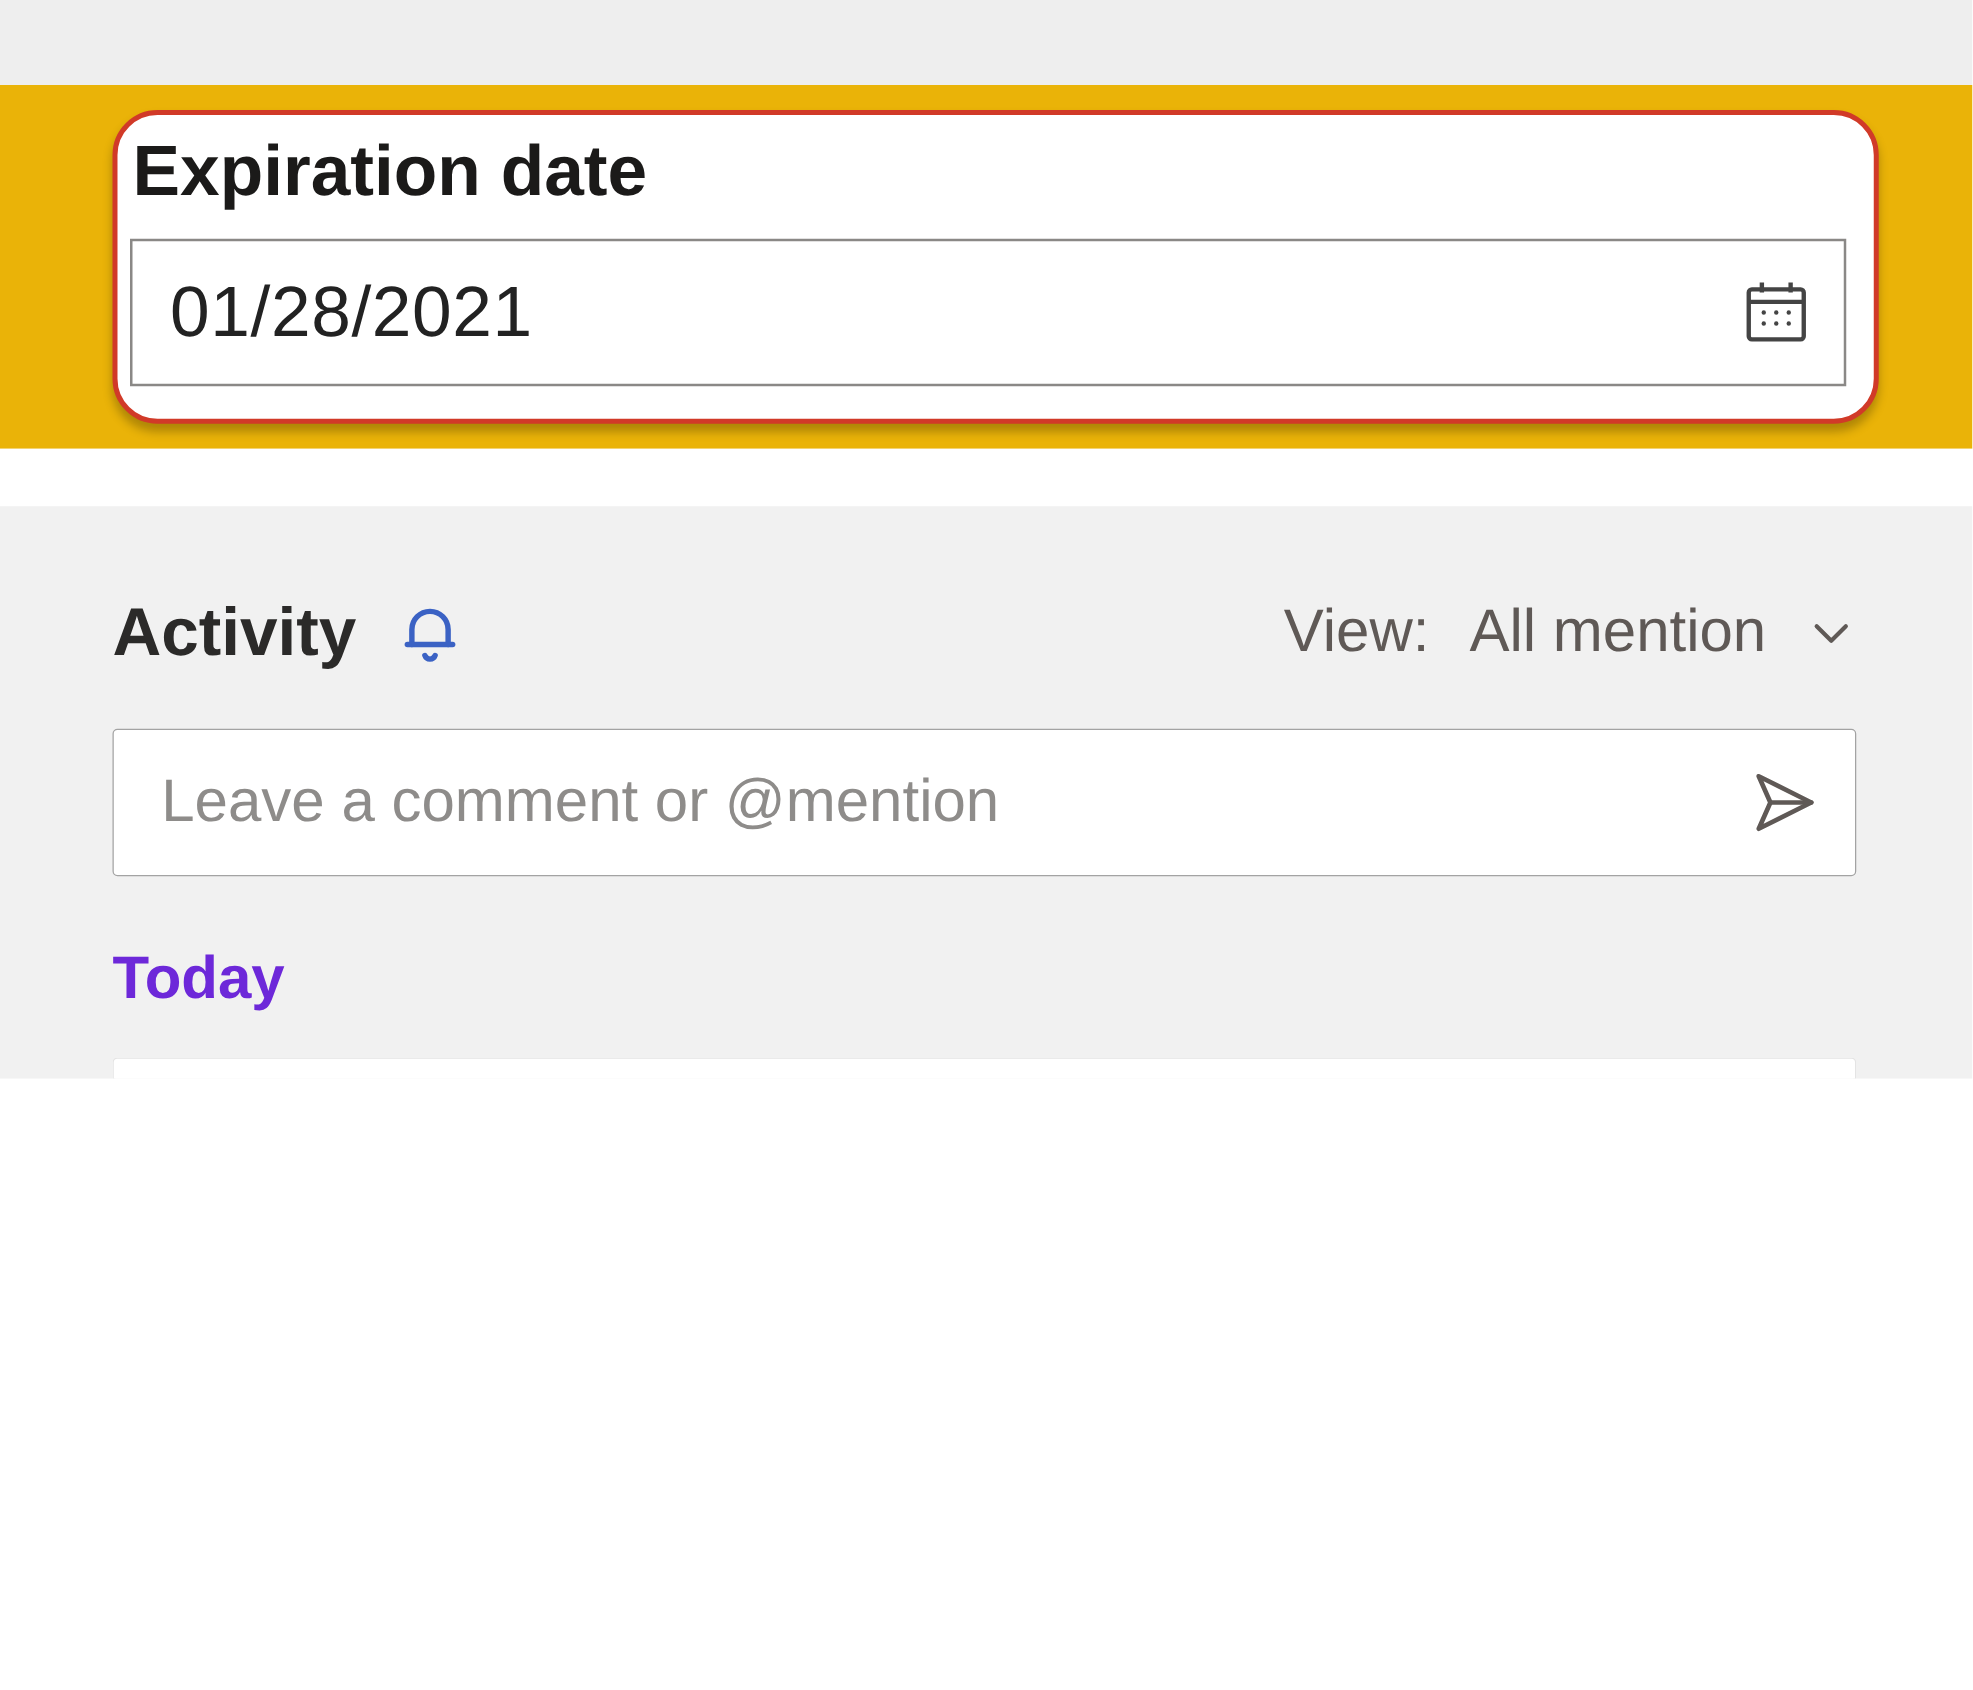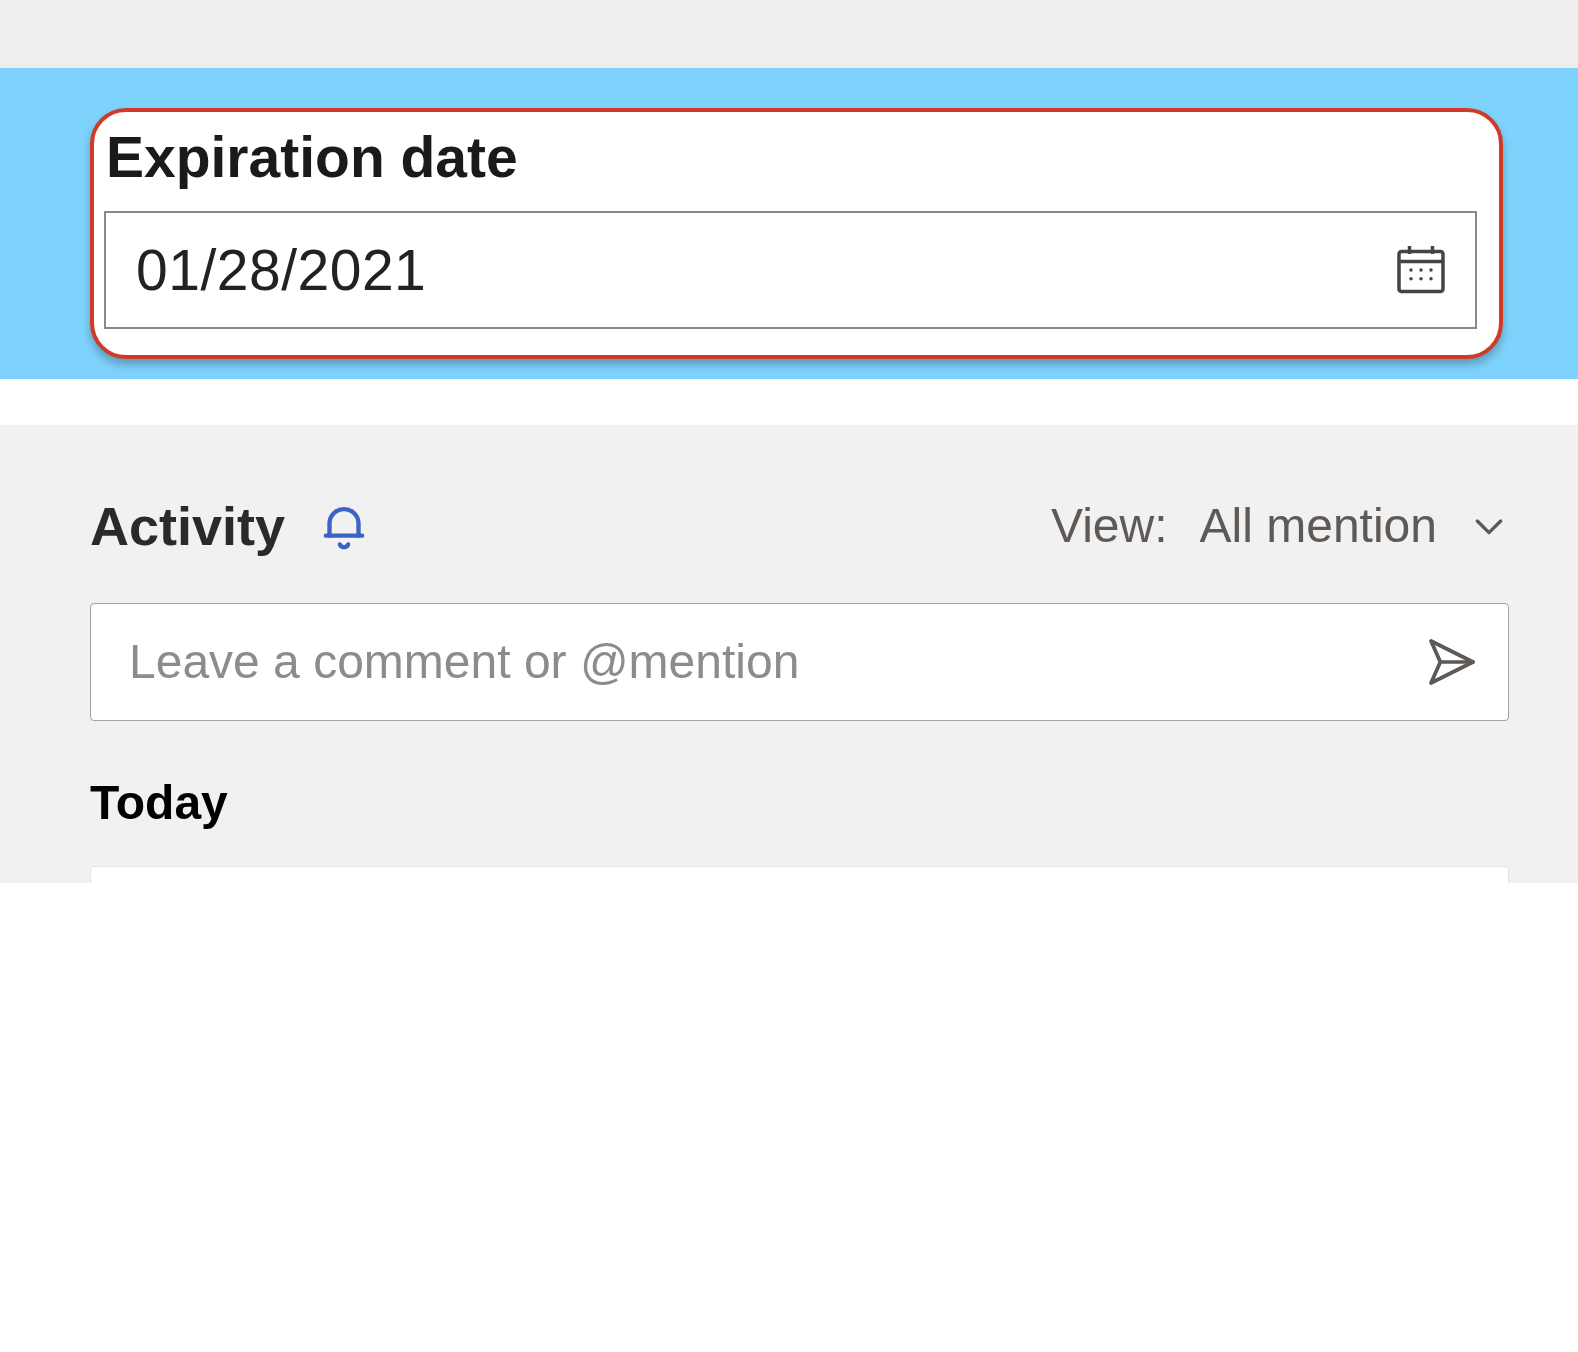--- a/index.html
+++ b/index.html
@@ -18,22 +18,22 @@
     color:var(--fg);
     -webkit-font-smoothing:antialiased;
   }
 
   .top-band{
     height:68px;
     background:var(--grayband);
   }
 
   .expiration-block{
-    padding:40px 75px 20px 90px;
-    background:#7dd3fc;
+    padding:20px 75px 20px 90px;
+    background:#eab308;
   }
   .callout{
     border:4px solid var(--callout);
     border-radius:36px;
     padding:10px 22px 26px 10px;
     box-shadow:0 6px 8px rgba(0,0,0,.25);
     background:#ffffff;
   }
   .callout-label{
     font-size:57px;
@@ -70,21 +70,21 @@
     padding:30px 40px 0 4px;
   }
 
   .gap{
     height:46px;
     background:#ffffff;
   }
 
   .activity-panel{
     background:var(--panel);
-    padding:70px 69px 0 90px;
+    padding:70px 93px 0 90px;
   }
   .activity-header{
     display:flex;
     align-items:center;
     gap:30px;
     margin-bottom:46px;
   }
   .activity-title{
     font-size:54px;
     font-weight:700;
@@ -126,21 +126,21 @@
     color:#333;
   }
   .comment-input::placeholder{color:#8e8c8a;}
   .send-icon{
     width:56px;height:56px;display:block;color:#5f5956;cursor:pointer;
   }
 
   .today-label{
     font-size:48px;
     font-weight:600;
-    color:#000000;
+    color:#6d28d9;
     margin-top:54px;
     margin-bottom:36px;
   }
   .entry-stub{
     height:16px;
     background:#ffffff;
     border:1px solid #e4e4e4;
     border-bottom:none;
     border-radius:4px 4px 0 0;
   }

